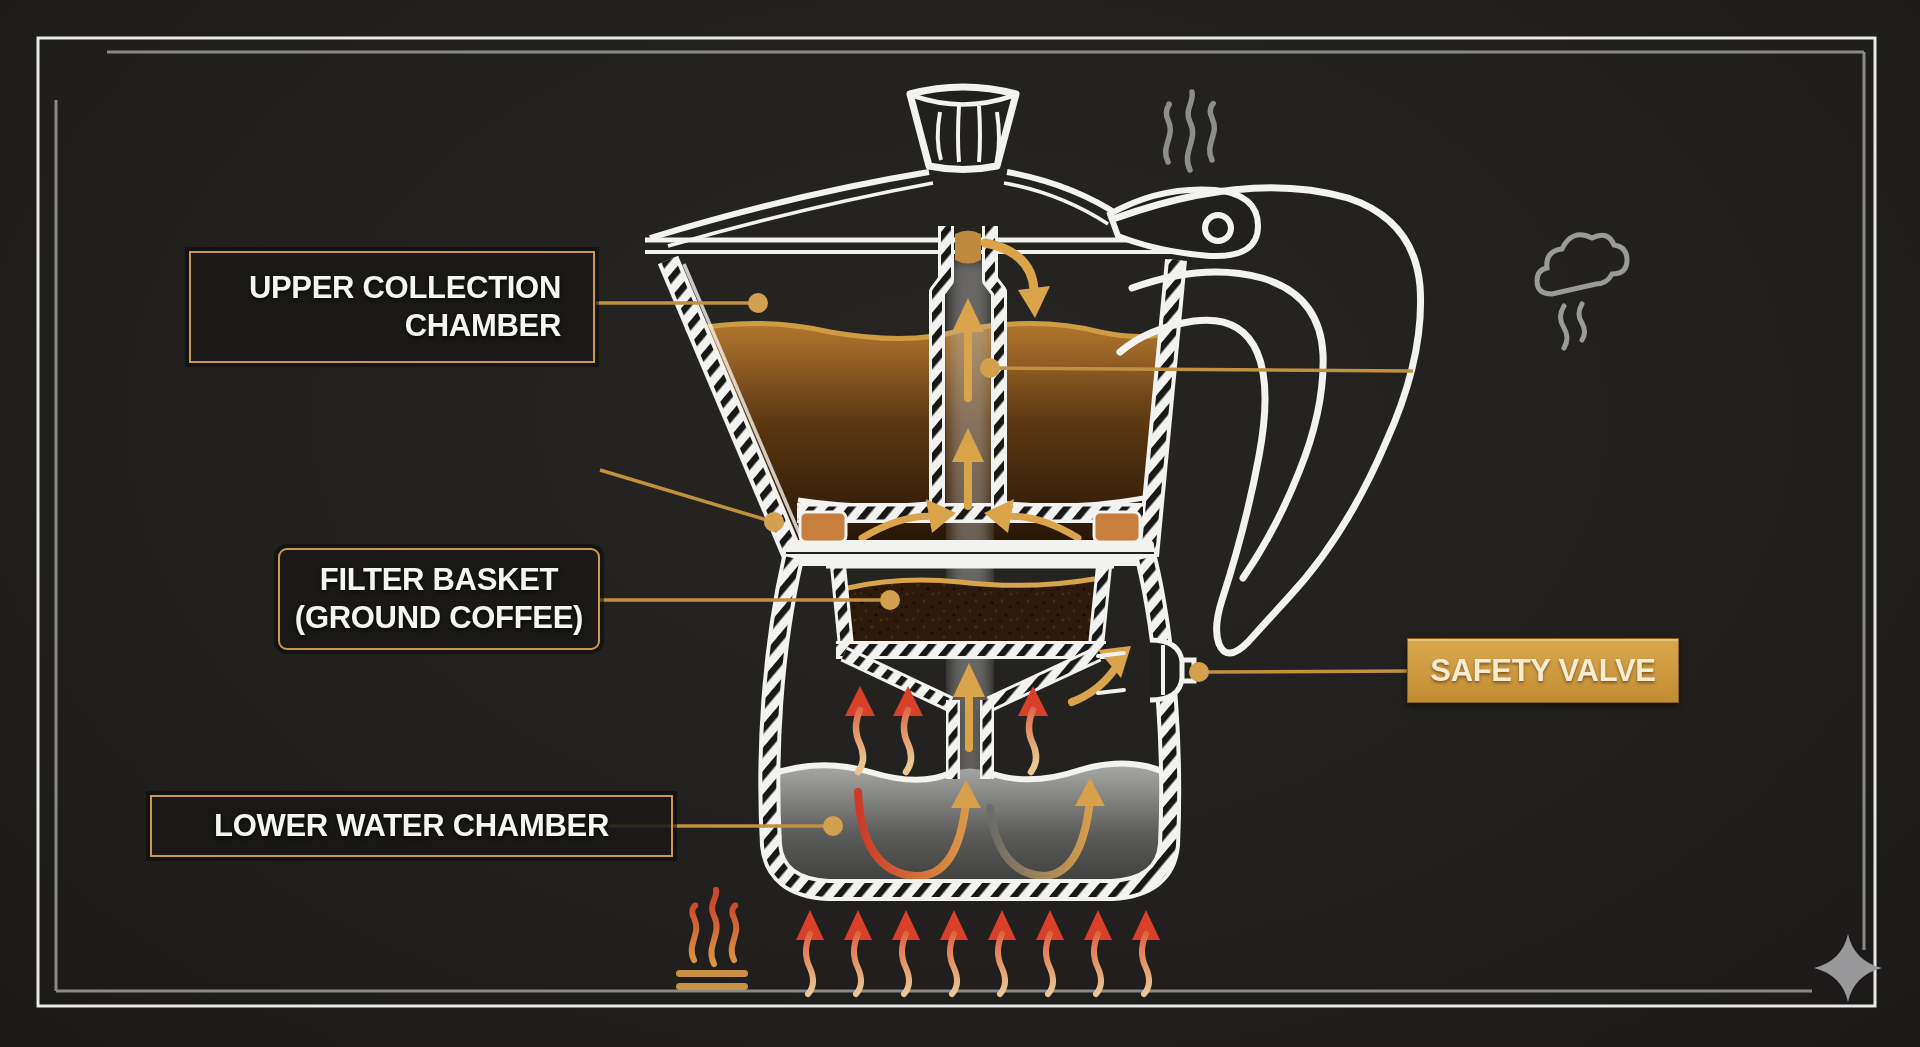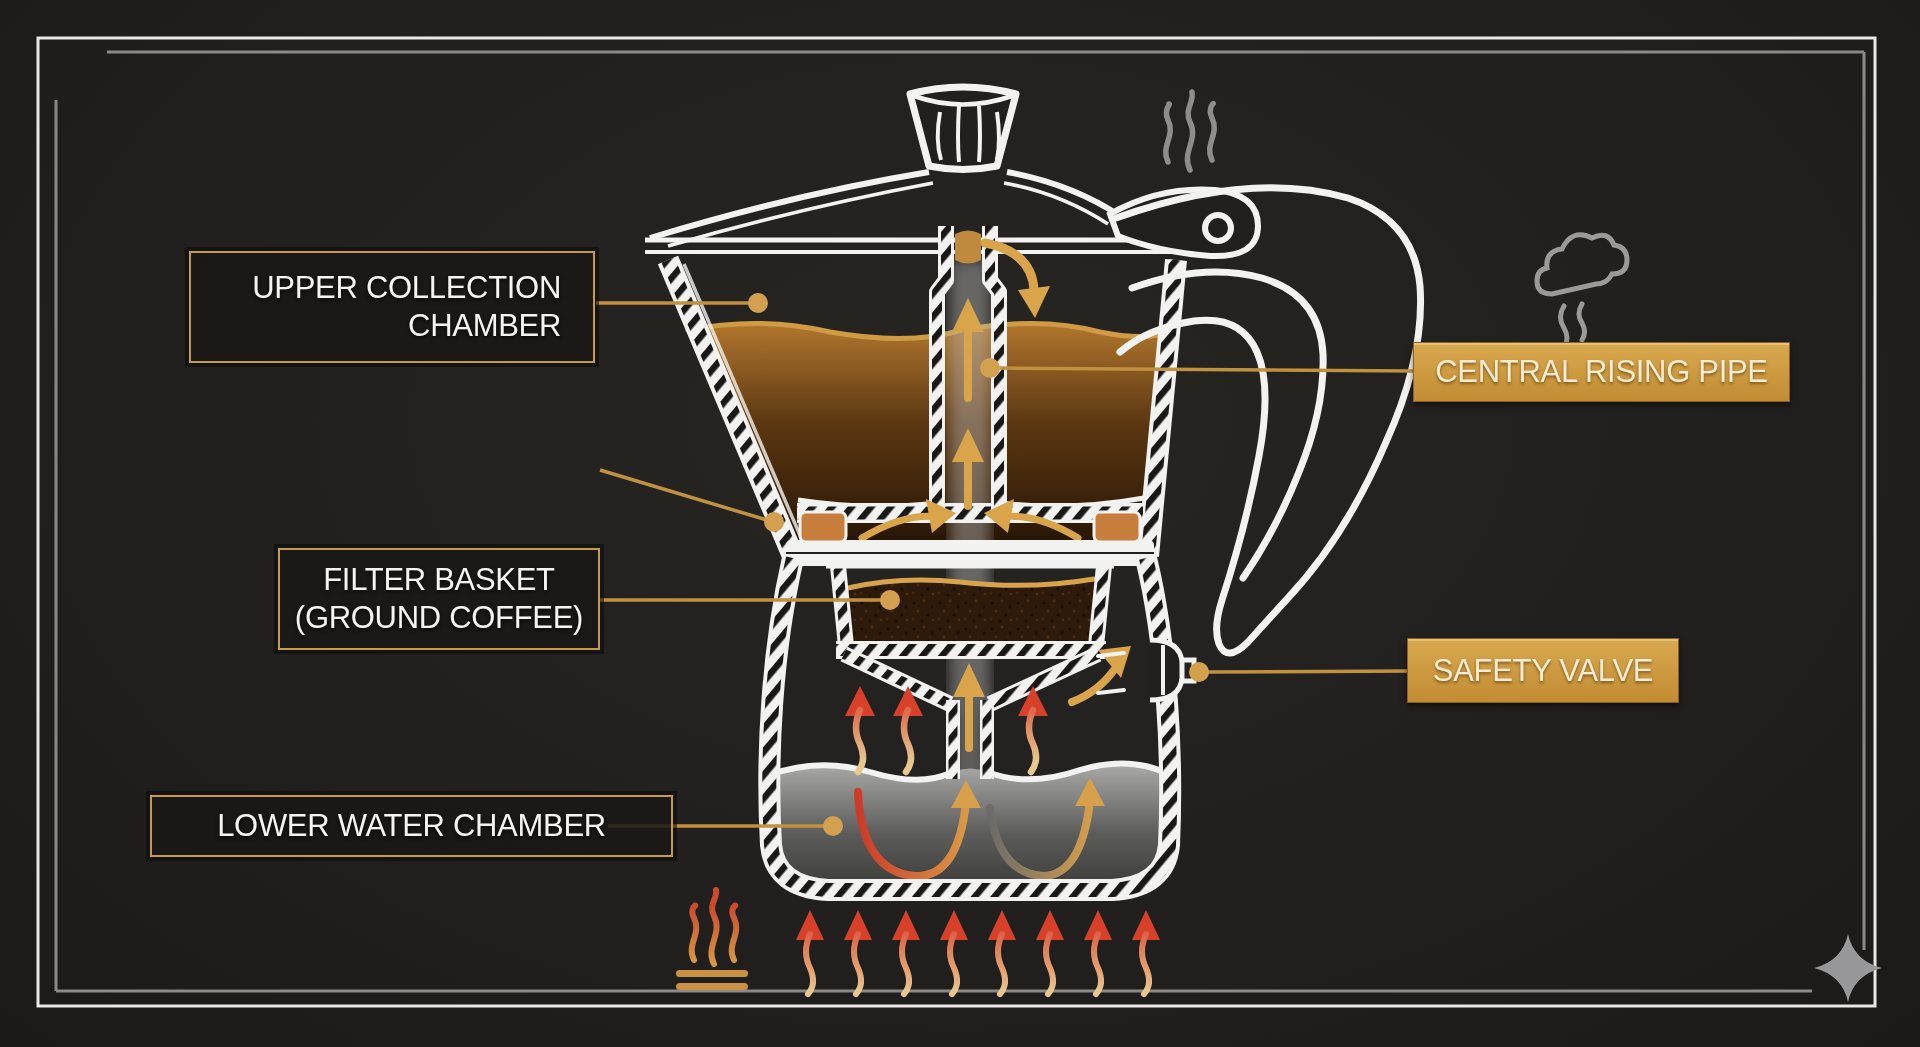--- a/index.html
+++ b/index.html
@@ -5,21 +5,21 @@
   html,body{margin:0;padding:0;background:#121110;}
   #stage{
     position:relative;width:1920px;height:1047px;overflow:hidden;
     background:radial-gradient(ellipse at 50% 40%, #262522 0%, #21201e 55%, #1b1a19 100%);
     font-family:"Liberation Sans", sans-serif;
   }
   svg{position:absolute;left:0;top:0;}
   .label{
     position:absolute;display:flex;align-items:center;justify-content:center;
     box-sizing:border-box;text-transform:uppercase;
-    font-weight:400;letter-spacing:-0.3px;line-height:1.22;
+    font-weight:700;letter-spacing:-0.3px;line-height:1.22;
   }
   .label.outlined{
     background:rgba(25,24,23,0.88);
     border:2px solid #c79a4c;
     box-shadow:0 0 0 4px rgba(10,9,8,0.55);
     color:#f4f4f2;font-size:31px;
     text-shadow:0 2px 4px rgba(0,0,0,0.7);
   }
   .label.filled{
     background:linear-gradient(180deg,#d9a94f 0%,#c28c33 100%);
@@ -332,29 +332,26 @@
           <circle cx="1199" cy="672" r="10" stroke="none"></circle>
     </g>
   </g>
 </svg>
 
 <div class="label outlined align-right" style="left:189px;top:251px;width:406px;height:112px;">
   <span class="ltxt">UPPER COLLECTION CHAMBER</span>
 </div>
 
 
-<div class="label outlined" style="left:278px;top:548px;width:322px;height:102px;">
+<div class="label outlined" style="left:278px;top:548px;width:322px;height:102px;border-radius:9px;">
   <span class="ltxt">FILTER BASKET (GROUND COFFEE)</span>
 </div>
 
 <div class="label outlined" style="left:150px;top:795px;width:523px;height:62px;">
   <span class="ltxt">LOWER WATER CHAMBER</span>
 </div>
 
-<div class="label filled" style="left:1413px;top:342px;width:377px;height:60px;">
-  <span class="ltxt">CENTRAL RISING PIPE</span>
-</div>
 
 <div class="label filled" style="left:1407px;top:638px;width:272px;height:65px;">
   <span class="ltxt">SAFETY VALVE</span>
 </div>
 
 </div>
 
 </body></html>

